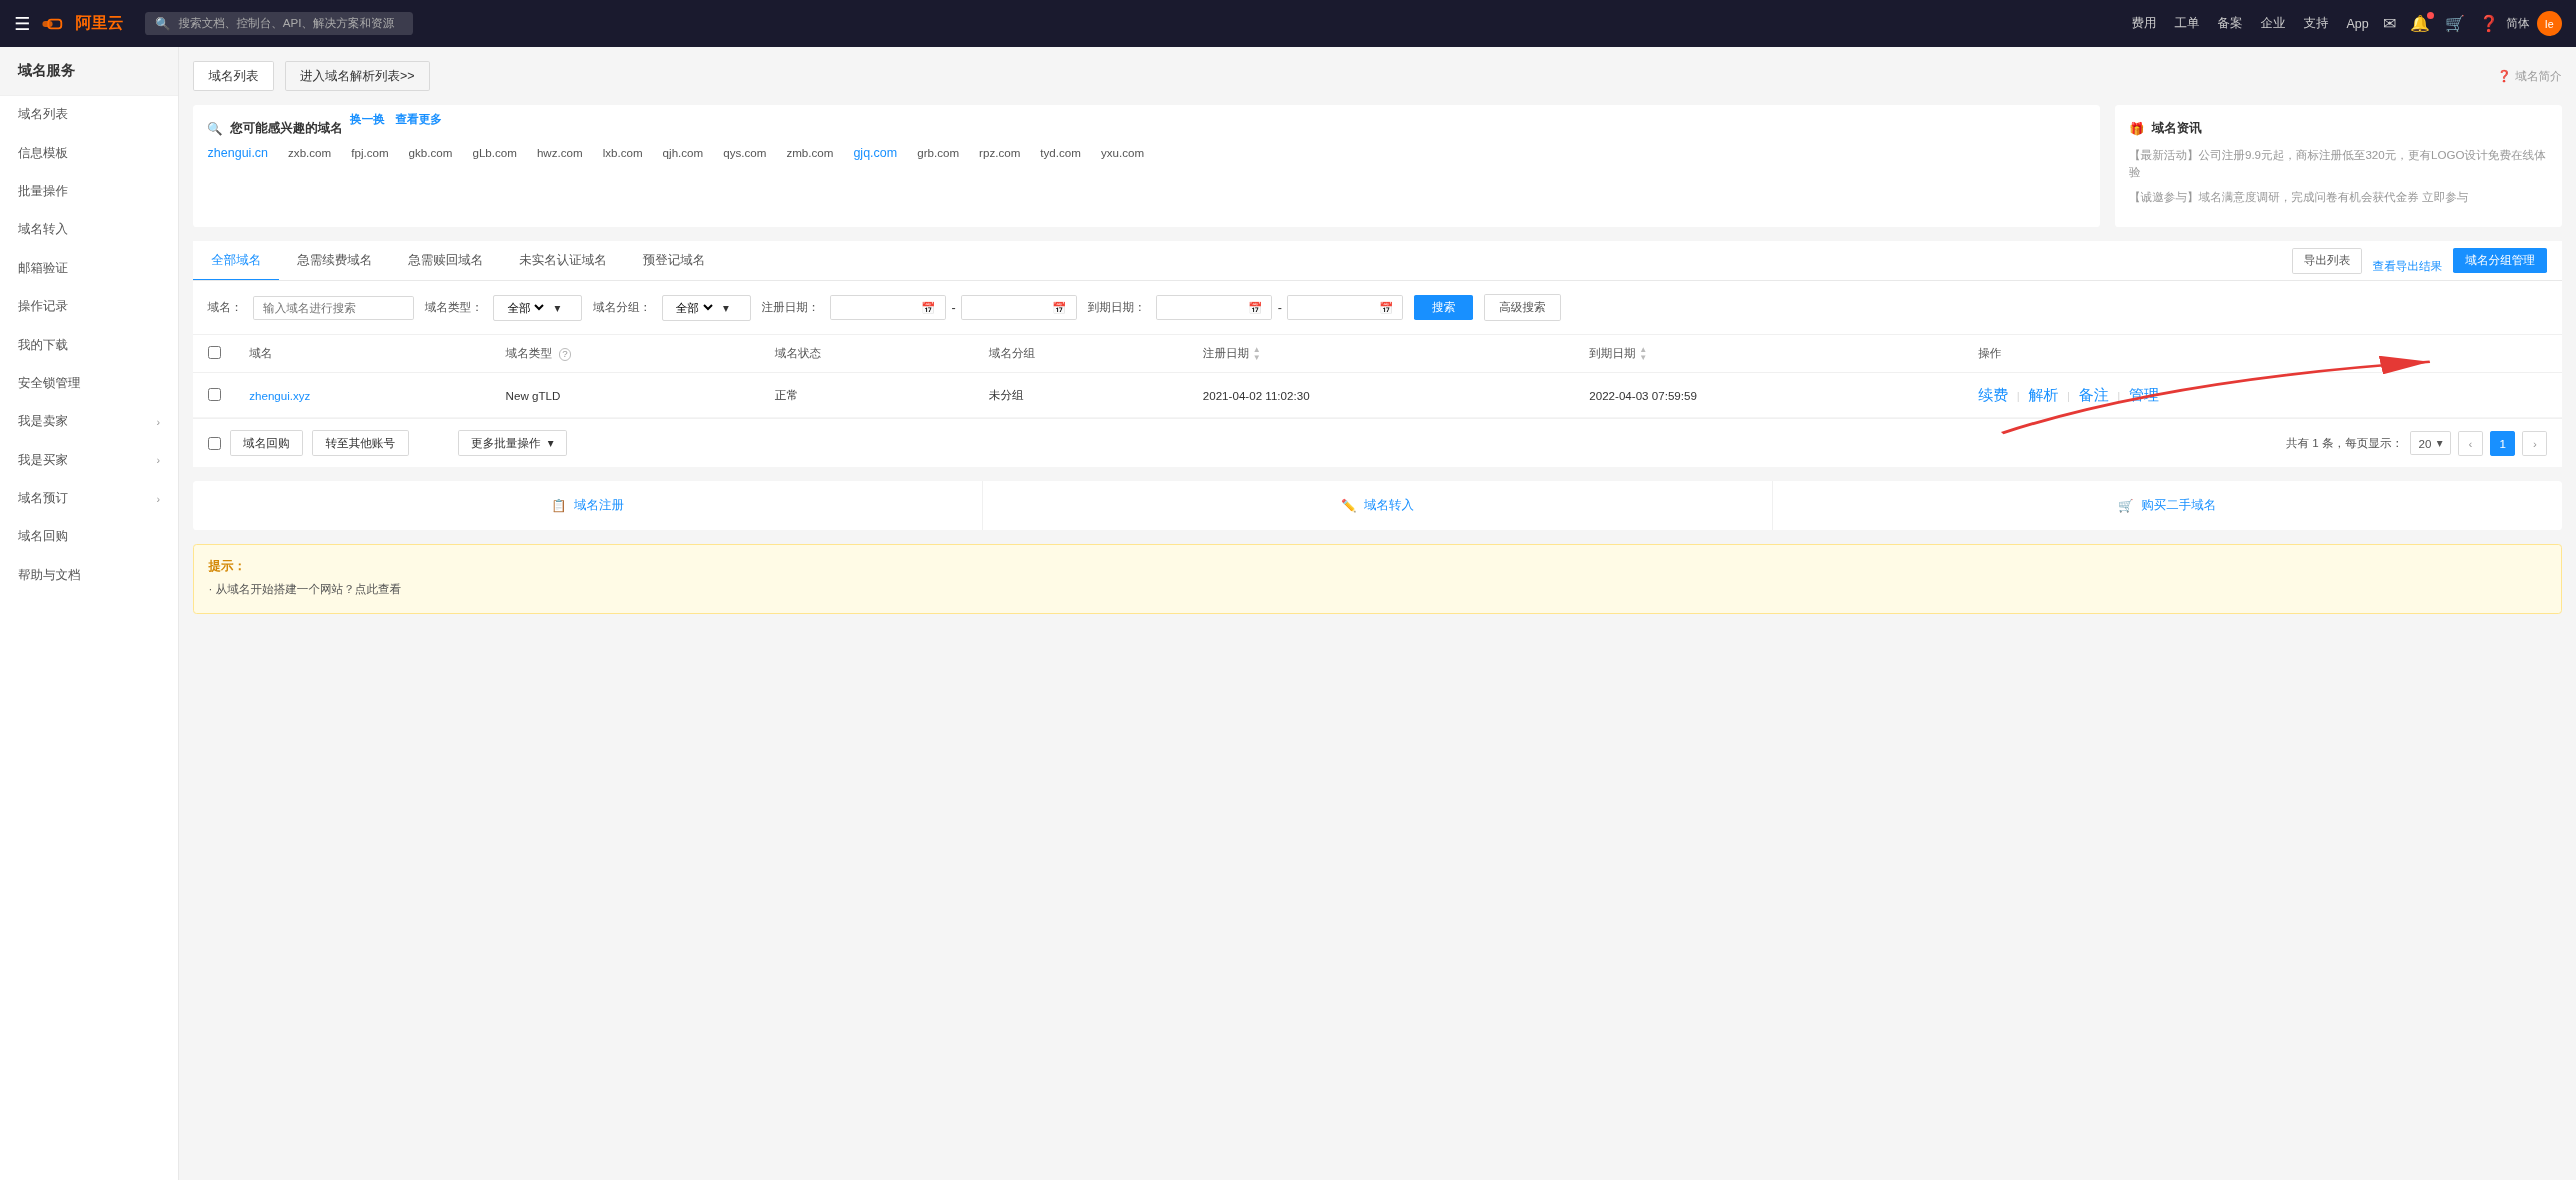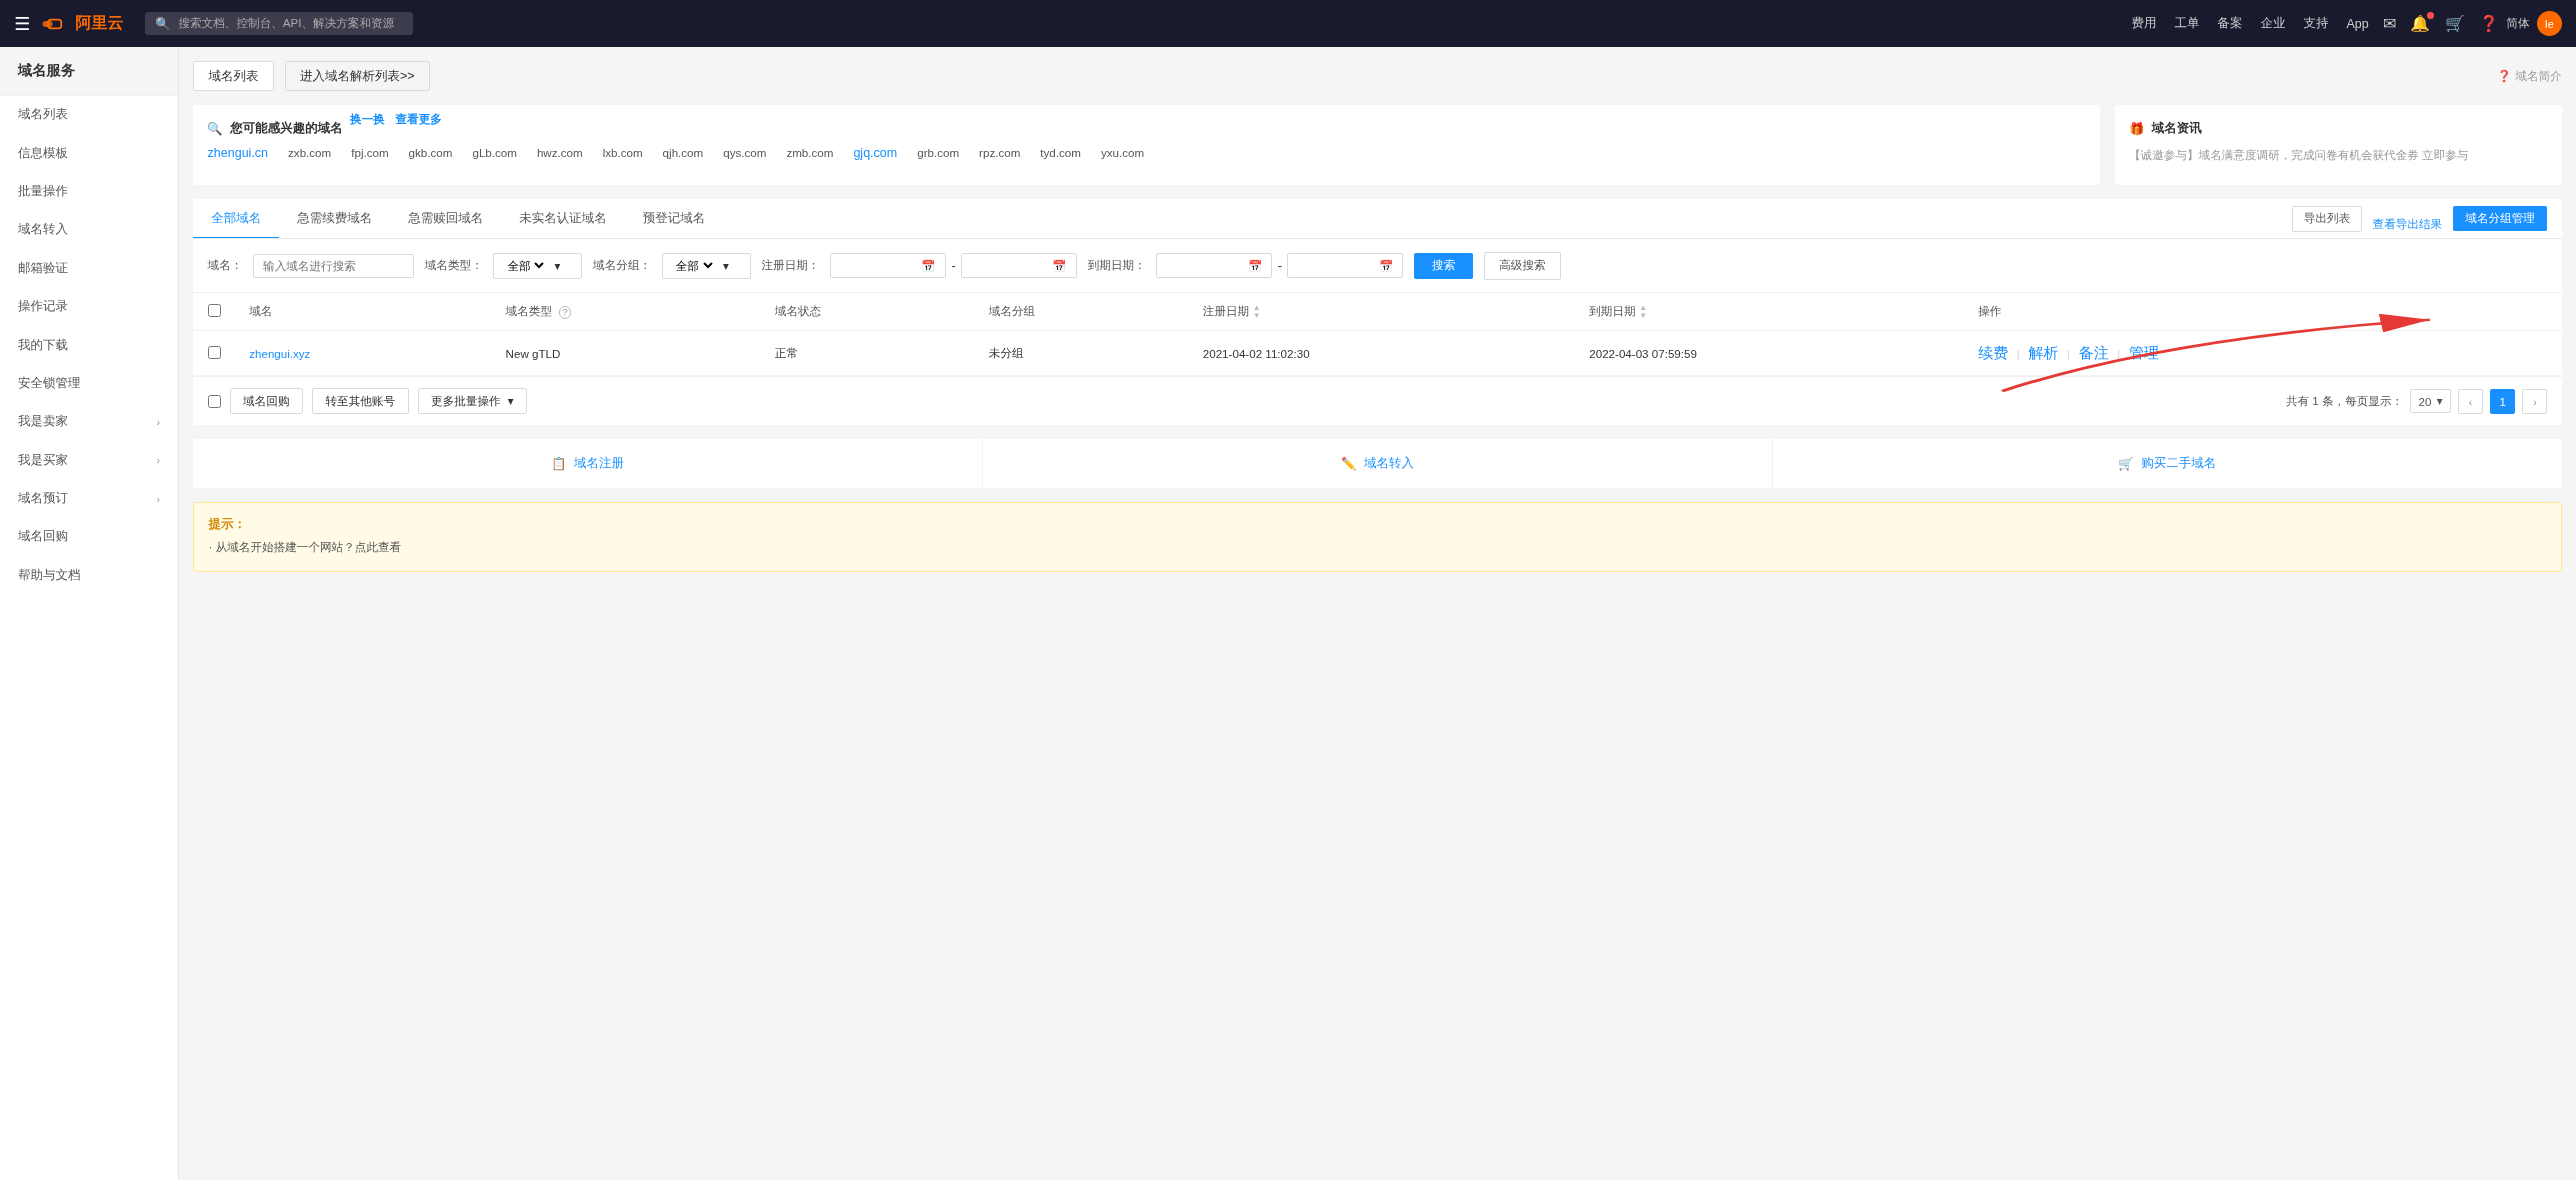--- a/index.html
+++ b/index.html
@@ -435,20 +435,21 @@
       border: 0.9px solid #d9d9d9;
       background: white;
       padding: 4.5px 12.5px;
       border-radius: 1.8px;
       font-size: 11.6px;
       cursor: pointer;
       color: #333;
       display: flex;
       align-items: center;
       gap: 7.2px;
+      margin-left: 40px;
     }
     .pagination {
       margin-left: auto;
       display: flex;
       align-items: center;
       gap: 7.2px;
       font-size: 11.6px;
       color: #555;
     }
     .pagination .page-select {
@@ -657,20 +658,23 @@
           <span>grb.com</span>
           <span>rpz.com</span>
           <span>tyd.com</span>
           <span>yxu.com</span>
         </div>
       </div>
       <div class="promo-card news-card">
         <div class="promo-title">
           <span>🎁</span>
           <span>域名资讯</span>
+        </div>
+        <div class="news-item">
+          <span>【最新活动】公司注册9.9元起，商标注册低至320元，更有LOGO设计免费在线体验</span>
         </div>
         <div class="news-item">
           <span>【诚邀参与】域名满意度调研，完成问卷有机会获代金券 立即参与</span>
         </div>
       </div>
     </div>
 
     <div class="content-card">
 
       <div class="tabs-bar">

